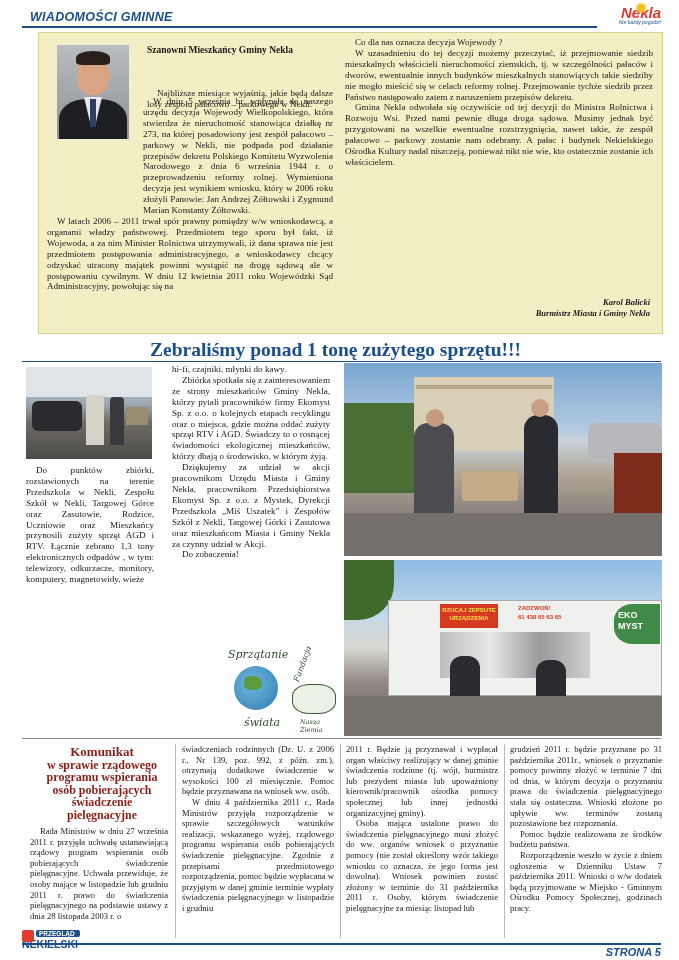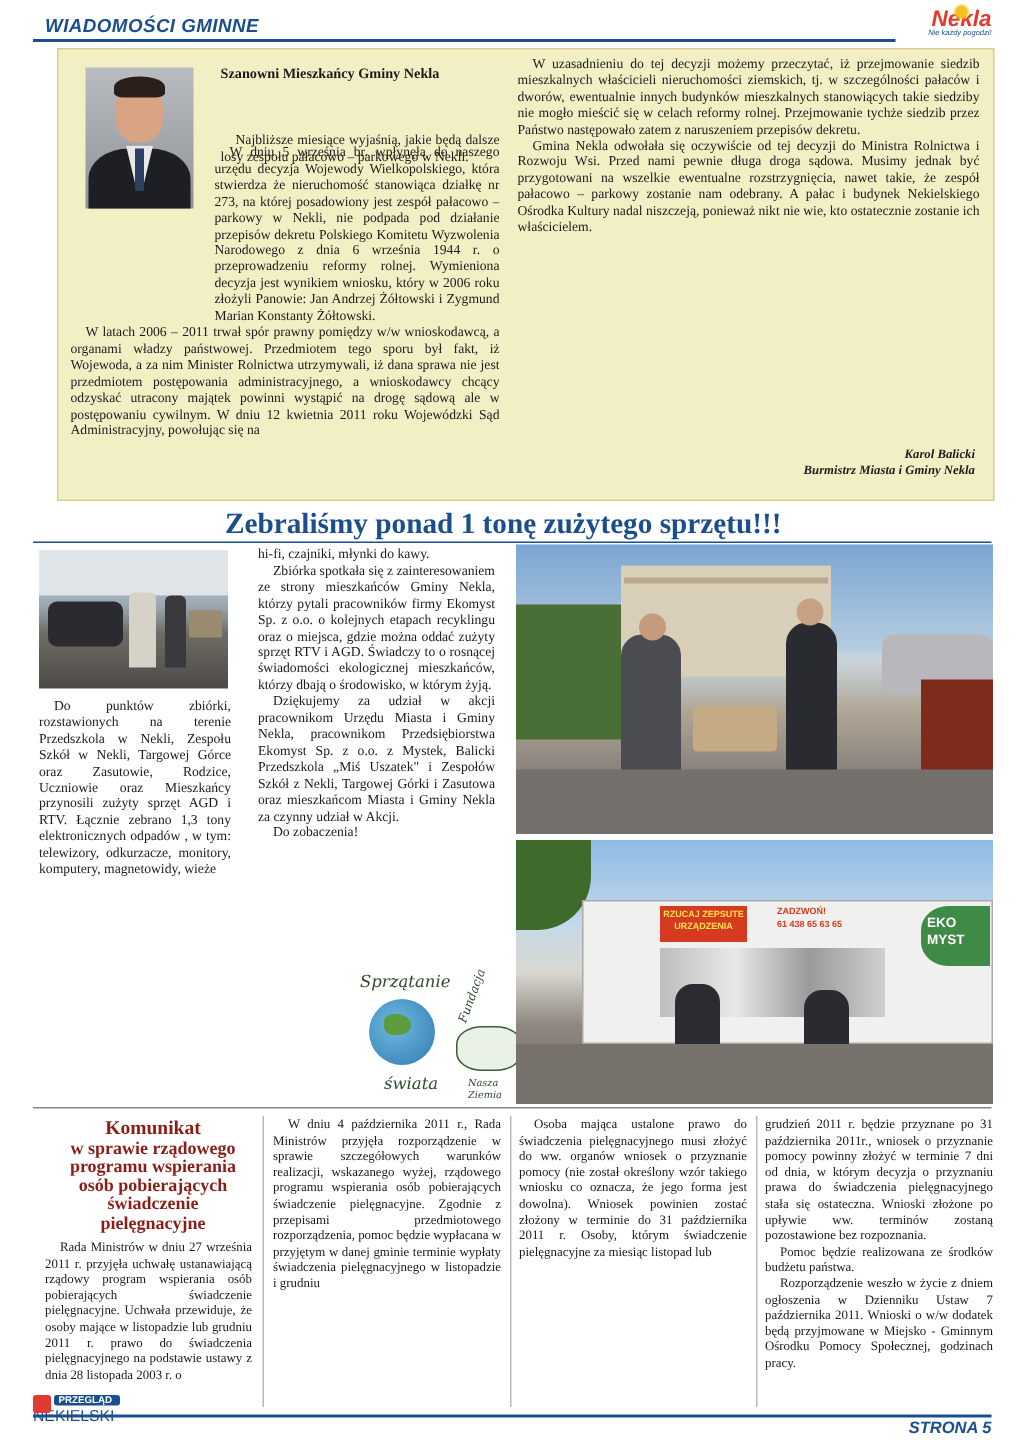--- a/index.html
+++ b/index.html
@@ -28,30 +28,30 @@
 
   .headline { position: absolute; left: 150px; top: 339px; font-family: "Liberation Serif", serif; font-weight: bold; font-size: 19.5px; color: #1b4e8c; white-space: nowrap; }
   .rule-blue { position: absolute; left: 22px; right: 18px; height: 1px; background: #1b4e8c; }
 
   .photo { position: absolute; overflow: hidden; }
   .ph-small { left: 26px; top: 367px; width: 126px; height: 92px; background: linear-gradient(180deg,#c6d4e0 0%, #9ba8b2 40%, #6f6c66 60%, #4c4a46 100%); }
   .ph-big1 { left: 344px; top: 363px; width: 318px; height: 193px; background: linear-gradient(180deg,#8ab2d8 0%,#c9d4dc 40%,#b0a594 58%,#8f8780 75%,#6a6662 100%); }
   .ph-big2 { left: 344px; top: 560px; width: 318px; height: 176px; background: linear-gradient(180deg,#9ec3e6 0%,#c5d8e8 30%,#d8d8d0 50%,#8f8880 70%,#6d6a66 100%); }
   .shape { position: absolute; }
 
-  .art { position: absolute; left: 226px; top: 640px; width: 112px; height: 96px; margin-left: 12px; }
+  .art { position: absolute; left: 226px; top: 640px; width: 112px; height: 96px; }
   .art-text { position: absolute; font-family: "DejaVu Serif", serif; font-style: italic; color: #2e4a2e; }
 
   .komunikat-title { position: absolute; left: 44px; top: 746px; width: 116px; text-align: center; font-weight: bold; font-size: 12px; line-height: 12.5px; color: #8b1d17; }
   .vrule { position: absolute; width: 1px; background: #b8b8b8; }
 
   .footer-rule { position: absolute; left: 22px; right: 18px; top: 943px; height: 2px; background: #1b4e8c; }
   .footer-logo { position: absolute; left: 22px; top: 930px; width: 60px; height: 28px; }
   .fl-top { display: block; font-family: "Liberation Sans", sans-serif; font-size: 6.5px; font-weight: bold; color: #fff; background: #1b4e8c; padding: 0 3px; border-radius: 2px; width: 44px; margin-left: 14px; }
-  .fl-bot { display: block; font-family: "Liberation Sans", sans-serif; font-size: 10.5px; font-weight: normal; color: #1b4e8c; margin-top: 1px; }
+  .fl-bot { display: block; font-family: "Liberation Sans", sans-serif; font-size: 10.5px; font-weight: bold; color: #1b4e8c; margin-top: 1px; }
   .fl-badge { position: absolute; left: 0; top: 0; width: 12px; height: 12px; background: #e23a2e; border-radius: 2px; }
   .page-num { position: absolute; right: 18px; top: 946px; font-family: "Liberation Sans", sans-serif; font-weight: bold; font-style: italic; font-size: 11px; color: #1b4e8c; }
 </style>
 </head>
 <body>
 
 <div class="header">
   <div class="header-title">WIADOMOŚCI GMINNE</div>
   <div class="header-rule"></div>
   <div class="logo">
@@ -74,20 +74,21 @@
   <div class="col" style="left:108px; top:27px; width:186px;margin-top:28px;">
     <p>Najbliższe miesiące wyjaśnią, jakie będą dalsze losy zespołu pałacowo – parkowego w Nekli.</p>
   </div>
   <div class="col" style="left:8px; top:63px; width:286px; height:236px; overflow:hidden;">
     <div style="float:left; width:96px; height:110px;"></div>
     <p>W dniu 5 września br. wpłynęła do naszego urzędu decyzja Wojewody Wielkopolskiego, która stwierdza że nieruchomość stanowiąca działkę nr 273, na której posadowiony jest zespół pałacowo – parkowy w Nekli, nie podpada pod działanie przepisów dekretu Polskiego Komitetu Wyzwolenia Narodowego z dnia 6 września 1944 r. o przeprowadzeniu reformy rolnej. Wymieniona decyzja jest wynikiem wniosku, który w 2006 roku złożyli Panowie: Jan Andrzej Żółtowski i Zygmund Marian Konstanty Żółtowski.</p>
     <p>W latach 2006 – 2011 trwał spór prawny pomiędzy w/w wnioskodawcą, a organami władzy państwowej. Przedmiotem tego sporu był fakt, iż Wojewoda, a za nim Minister Rolnictwa utrzymywali, iż dana sprawa nie jest przedmiotem postępowania administracyjnego, a wnioskodawcy chcący odzyskać utracony majątek powinni wystąpić na drogę sądową ale w postępowaniu cywilnym. W dniu 12 kwietnia 2011 roku Wojewódzki Sąd Administracyjny, powołując się na</p>
   </div>
 
   <div class="col" style="left:306px; top:4px; width:308px; height:240px; overflow:hidden;">
+    <p>Co dla nas oznacza decyzja Wojewody ?</p>
     <p>W uzasadnieniu do tej decyzji możemy przeczytać, iż przejmowanie siedzib mieszkalnych właścicieli nieruchomości ziemskich, tj. w szczególności pałaców i dworów, ewentualnie innych budynków mieszkalnych stanowiących takie siedziby nie mogło mieścić się w celach reformy rolnej. Przejmowanie tychże siedzib przez Państwo następowało zatem z naruszeniem przepisów dekretu.</p>
     <p>Gmina Nekla odwołała się oczywiście od tej decyzji do Ministra Rolnictwa i Rozwoju Wsi. Przed nami pewnie długa droga sądowa. Musimy jednak być przygotowani na wszelkie ewentualne rozstrzygnięcia, nawet takie, że zespół pałacowo – parkowy zostanie nam odebrany. A pałac i budynek Nekielskiego Ośrodka Kultury nadal niszczeją, ponieważ nikt nie wie, kto ostatecznie zostanie ich właścicielem.</p>
   </div>
   <div class="sign" style="position:absolute; right:12px; top:264px;">
     <div>Karol Balicki</div>
     <div>Burmistrz Miasta i Gminy Nekla</div>
   </div>
 </div>
 
 <div class="headline">Zebraliśmy ponad 1 tonę zużytego sprzętu!!!</div>
@@ -101,21 +102,21 @@
   <div class="shape" style="left:100px;top:40px;width:22px;height:18px;background:#9a8a70;"></div>
 </div>
 
 <div class="col" style="left:26px; top:465px; width:128px; height:270px; overflow:hidden;">
   <p>Do punktów zbiórki, rozstawionych na terenie Przedszkola w Nekli, Zespołu Szkół w Nekli, Targowej Górce oraz Zasutowie, Rodzice, Uczniowie oraz Mieszkańcy przynosili zużyty sprzęt AGD i RTV. Łącznie zebrano 1,3 tony elektronicznych odpadów , w tym: telewizory, odkurzacze, monitory, komputery, magnetowidy, wieże</p>
 </div>
 
 <div class="col" style="left:172px; top:364px; width:158px; height:275px; overflow:hidden;">
   <p class="noind">hi-fi, czajniki, młynki do kawy.</p>
   <p>Zbiórka spotkała się z zainteresowaniem ze strony mieszkańców Gminy Nekla, którzy pytali pracowników firmy Ekomyst Sp. z o.o. o kolejnych etapach recyklingu oraz o miejsca, gdzie można oddać zużyty sprzęt RTV i AGD. Świadczy to o rosnącej świadomości ekologicznej mieszkańców, którzy dbają o środowisko, w którym żyją.</p>
-  <p>Dziękujemy za udział w akcji pracownikom Urzędu Miasta i Gminy Nekla, pracownikom Przedsiębiorstwa Ekomyst Sp. z o.o. z Mystek, Balicki Przedszkola „Miś Uszatek" i Zespołów Szkół z Nekli, Targowej Górki i Zasutowa oraz mieszkańcom Miasta i Gminy Nekla za czynny udział w Akcji.</p>
+  <p>Dziękujemy za udział w akcji pracownikom Urzędu Miasta i Gminy Nekla, pracownikom Przedsiębiorstwa Ekomyst Sp. z o.o. z Mystek, Dyrekcji Przedszkola „Miś Uszatek" i Zespołów Szkół z Nekli, Targowej Górki i Zasutowa oraz mieszkańcom Miasta i Gminy Nekla za czynny udział w Akcji.</p>
   <p>Do zobaczenia!</p>
 </div>
 
 <div class="art">
   <span class="art-text" style="left:2px;top:8px;font-size:11px;">Sprzątanie</span>
   <span class="art-text" style="left:18px;top:76px;font-size:11px;">świata</span>
   <div class="shape" style="left:8px;top:26px;width:44px;height:44px;border-radius:50%;background:radial-gradient(circle at 40% 40%,#6fb8e0,#2f7bb0);"></div>
   <div class="shape" style="left:18px;top:36px;width:18px;height:14px;background:#5c9c3c;border-radius:40% 60% 50% 40%;"></div>
   <span class="art-text" style="left:66px;top:2px;font-size:8px;transform:rotate(-70deg);transform-origin:left top;top:40px;">Fundacja</span>
   <div class="shape" style="left:66px;top:44px;width:44px;height:30px;border:1px solid #3a5a3a;border-radius:40%;background:#eaf2e6;"></div>
@@ -167,24 +168,26 @@
   <div>osób pobierających</div>
   <div>świadczenie</div>
   <div>pielęgnacyjne</div>
 </div>
 
 <div class="col" style="left:30px; top:826px; width:138px; height:112px; overflow:hidden; font-size:8.6px; line-height:10.6px;">
   <p>Rada Ministrów w dniu 27 września 2011 r. przyjęła uchwałę ustanawiającą rządowy program wspierania osób pobierających świadczenie pielęgnacyjne. Uchwała przewiduje, że osoby mające w listopadzie lub grudniu 2011 r. prawo do świadczenia pielęgnacyjnego na podstawie ustawy z dnia 28 listopada 2003 r. o</p>
 </div>
 <div class="vrule" style="left:175px; top:744px; height:194px;"></div>
 <div class="col" style="left:182px; top:744px; width:152px; height:194px; overflow:hidden; font-size:8.6px; line-height:10.6px;">
+  <p class="noind">świadczeniach rodzinnych (Dz. U. z 2006 r., Nr 139, poz. 992, z późn. zm.), otrzymają dodatkowe świadczenie w wysokości 100 zł miesięcznie. Pomoc będzie przyznawana na wniosek ww. osób.</p>
   <p>W dniu 4 października 2011 r., Rada Ministrów przyjęła rozporządzenie w sprawie szczegółowych warunków realizacji, wskazanego wyżej, rządowego programu wspierania osób pobierających świadczenie pielęgnacyjne. Zgodnie z przepisami przedmiotowego rozporządzenia, pomoc będzie wypłacana w przyjętym w danej gminie terminie wypłaty świadczenia pielęgnacyjnego w listopadzie i grudniu</p>
 </div>
 <div class="vrule" style="left:340px; top:744px; height:194px;"></div>
 <div class="col" style="left:346px; top:744px; width:152px; height:194px; overflow:hidden; font-size:8.6px; line-height:10.6px;">
+  <p class="noind">2011 r. Będzie ją przyznawał i wypłacał organ właściwy realizujący w danej gminie świadczenia rodzinne (tj. wójt, burmistrz lub prezydent miasta lub upoważniony kierownik/pracownik ośrodka pomocy społecznej lub innej jednostki organizacyjnej gminy).</p>
   <p>Osoba mająca ustalone prawo do świadczenia pielęgnacyjnego musi złożyć do ww. organów wniosek o przyznanie pomocy (nie został określony wzór takiego wniosku co oznacza, że jego forma jest dowolna). Wniosek powinien zostać złożony w terminie do 31 października 2011 r. Osoby, którym świadczenie pielęgnacyjne za miesiąc listopad lub</p>
 </div>
 <div class="vrule" style="left:504px; top:744px; height:194px;"></div>
 <div class="col" style="left:510px; top:744px; width:152px; height:194px; overflow:hidden; font-size:8.6px; line-height:10.6px;">
   <p class="noind">grudzień 2011 r. będzie przyznane po 31 października 2011r., wniosek o przyznanie pomocy powinny złożyć w terminie 7 dni od dnia, w którym decyzja o przyznaniu prawa do świadczenia pielęgnacyjnego stała się ostateczna. Wnioski złożone po upływie ww. terminów zostaną pozostawione bez rozpoznania.</p>
   <p>Pomoc będzie realizowana ze środków budżetu państwa.</p>
   <p>Rozporządzenie weszło w życie z dniem ogłoszenia w Dzienniku Ustaw 7 października 2011. Wnioski o w/w dodatek będą przyjmowane w Miejsko - Gminnym Ośrodku Pomocy Społecznej, godzinach pracy.</p>
 </div>
 
 <div class="footer-rule"></div>

